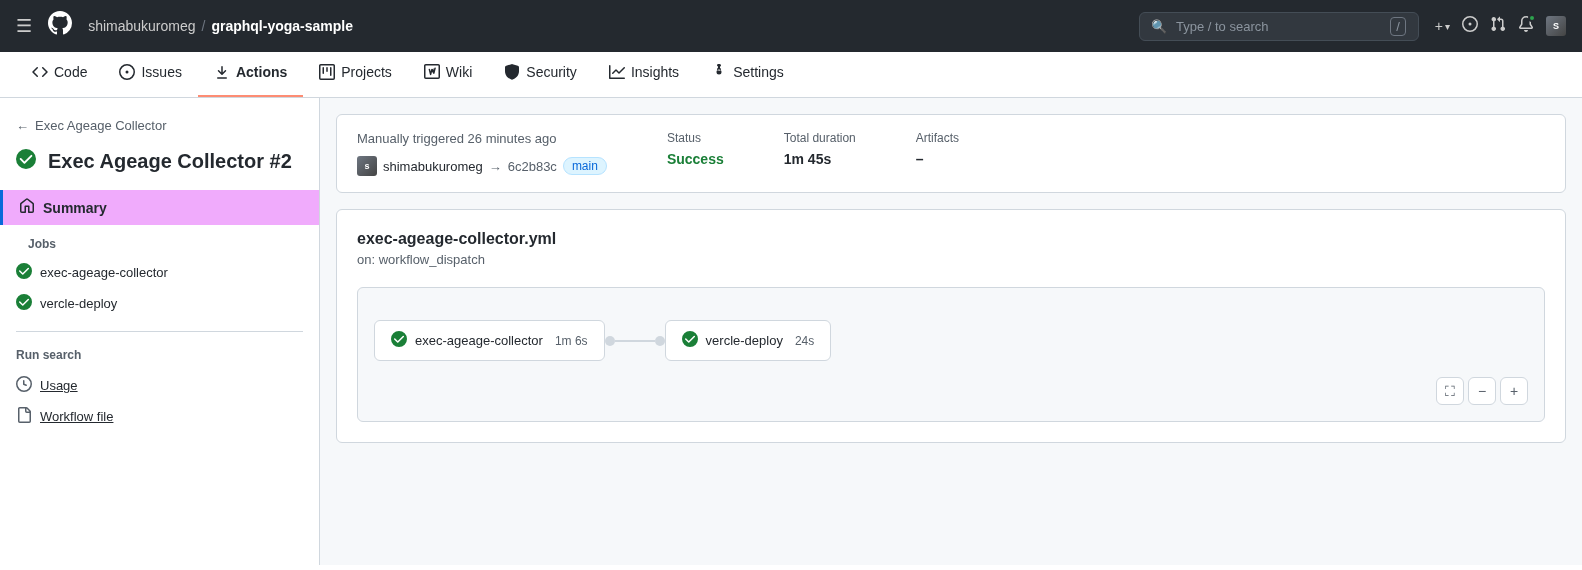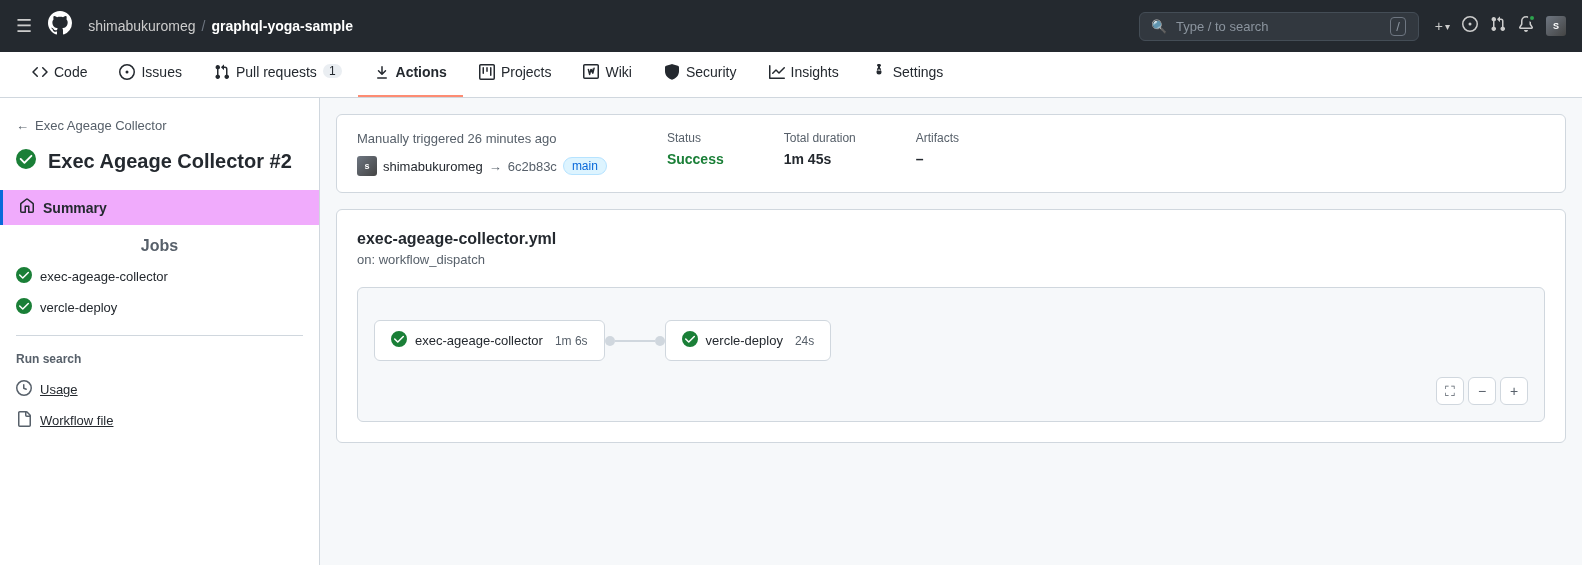--- a/index.html
+++ b/index.html
@@ -52,21 +52,21 @@
     .sidebar { width: 320px; flex-shrink: 0; padding: 16px 0; border-right: 1px solid #d0d7de; }
     .back-link { display: flex; align-items: center; gap: 6px; padding: 4px 16px 12px; color: #57606a; font-size: 13px; cursor: pointer; text-decoration: none; }
     .workflow-title { display: flex; align-items: center; gap: 12px; padding: 4px 16px 16px; font-size: 20px; font-weight: 600; }
 
     .sidebar-summary {
       display: flex; align-items: center; gap: 8px;
       padding: 8px 16px; background: #f0abfc; border-left: 3px solid #0969da;
       font-weight: 600; font-size: 14px; cursor: pointer; color: #24292f;
     }
 
-    .sidebar-section-label { padding: 12px 12px 6px; font-size: 16px; font-weight: 600; color: #57606a; text-transform: none; text-align: center; }
+    .sidebar-section-label { padding: 12px 28px 6px; font-size: 12px; font-weight: 600; color: #57606a; text-transform: none; }
     .sidebar-job { display: flex; align-items: center; gap: 8px; padding: 6px 16px; cursor: pointer; color: #24292f; font-size: 13px; }
     .sidebar-job .job-success { color: #1a7f37; }
     .sidebar-divider { border: none; border-top: 1px solid #d0d7de; margin: 12px 16px; }
 
     .sidebar-run-label { padding: 4px 16px 8px; font-size: 12px; font-weight: 600; color: #57606a; }
     .sidebar-detail { display: flex; align-items: center; gap: 8px; padding: 6px 16px; cursor: pointer; color: #24292f; font-size: 13px; text-decoration: underline; }
     .sidebar-detail .detail-icon { font-size: 13px; color: #57606a; }
 
     
     .main-content { flex: 1; padding: 16px; background: #f6f8fa; }
@@ -205,29 +205,20 @@
   </a>
   <a class="tab-item">
     <span class="tab-icon">
       <svg width="16" height="16" viewBox="0 0 16 16" fill="currentColor">
         <path d="M8 9.5a1.5 1.5 0 1 0 0-3 1.5 1.5 0 0 0 0 3Z"></path>
         <path d="M8 0a8 8 0 1 1 0 16A8 8 0 0 1 8 0ZM1.5 8a6.5 6.5 0 1 0 13 0 6.5 6.5 0 0 0-13 0Z"></path>
       </svg>
     </span>
     <span>Issues</span>
   </a>
-  <a class="tab-item">
-    <span class="tab-icon">
-      <svg width="16" height="16" viewBox="0 0 16 16" fill="currentColor">
-        <path d="M1.5 3.25a2.25 2.25 0 1 1 3 2.122v5.256a2.251 2.251 0 1 1-1.5 0V5.372A2.25 2.25 0 0 1 1.5 3.25Zm5.677-.177L9.573.677A.25.25 0 0 1 10 .854V2.5h1A2.5 2.5 0 0 1 13.5 5v5.628a2.251 2.251 0 1 1-1.5 0V5a1 1 0 0 0-1-1h-1v1.646a.25.25 0 0 1-.427.177L7.177 3.427a.25.25 0 0 1 0-.354Z"></path>
-      </svg>
-    </span>
-    <span>Pull requests</span>
-    <span class="tab-badge">1</span>
-  </a>
   <a class="tab-item active">
     <span class="tab-icon">
       <svg width="16" height="16" viewBox="0 0 16 16" fill="currentColor">
         <path d="M8.75 2.75a.75.75 0 0 0-1.5 0v5.69L5.03 6.22a.75.75 0 0 0-1.06 1.06l3.5 3.5a.75.75 0 0 0 1.06 0l3.5-3.5a.75.75 0 0 0-1.06-1.06L8.75 8.44V2.75Z"></path>
         <path d="M3.75 13.25a.75.75 0 0 0 0 1.5h8.5a.75.75 0 0 0 0-1.5h-8.5Z"></path>
       </svg>
     </span>
     <span>Actions</span>
   </a>
   <a class="tab-item">

